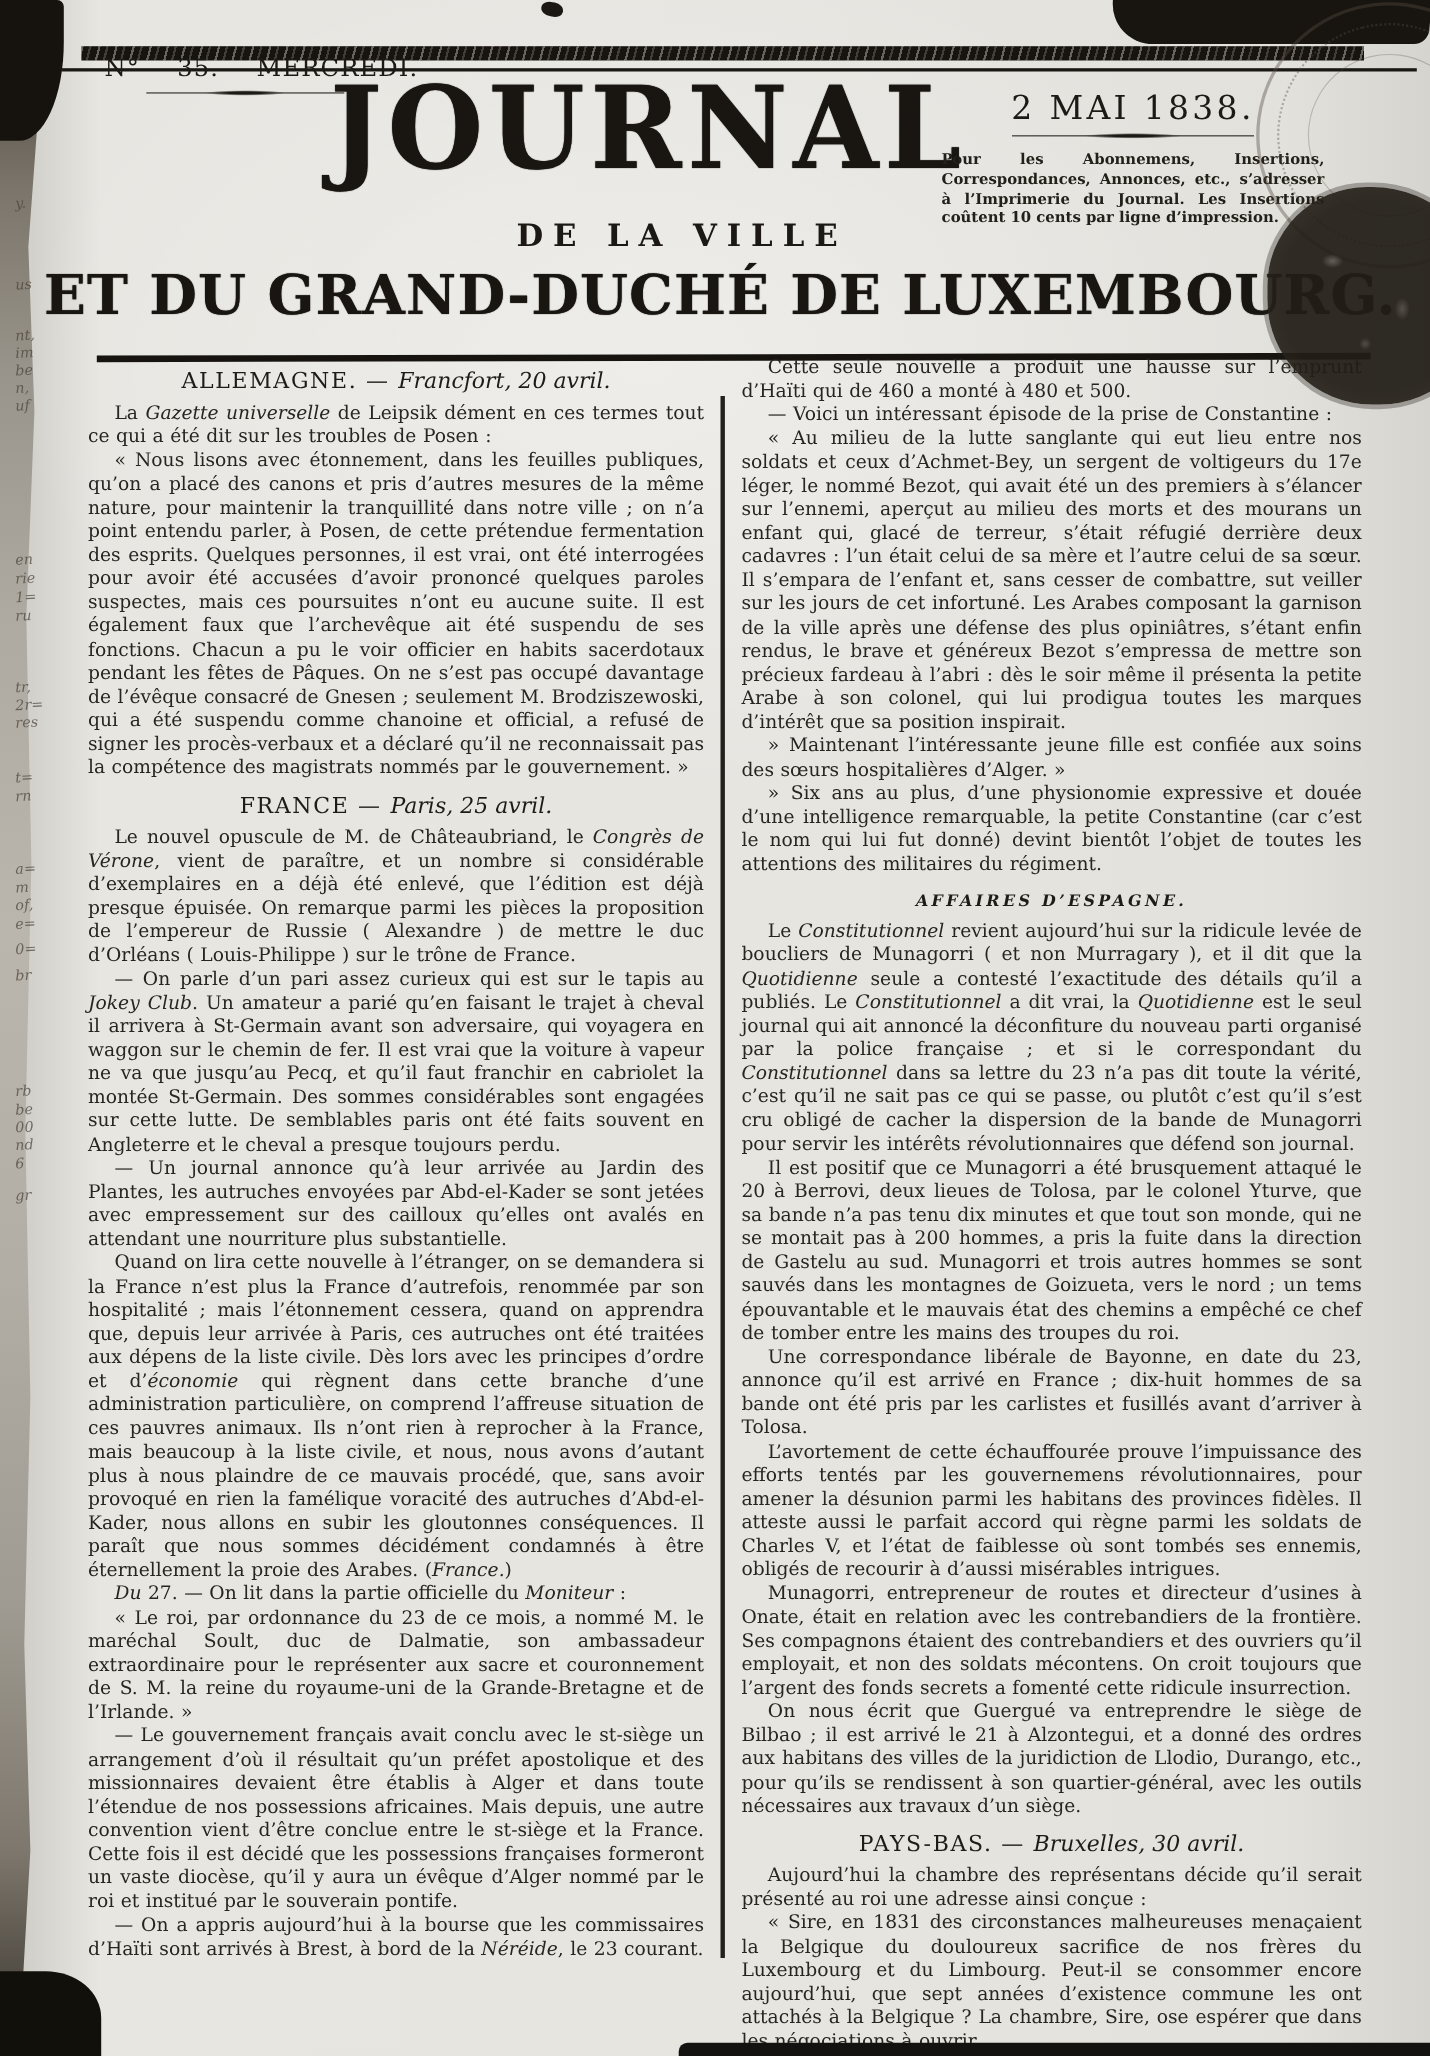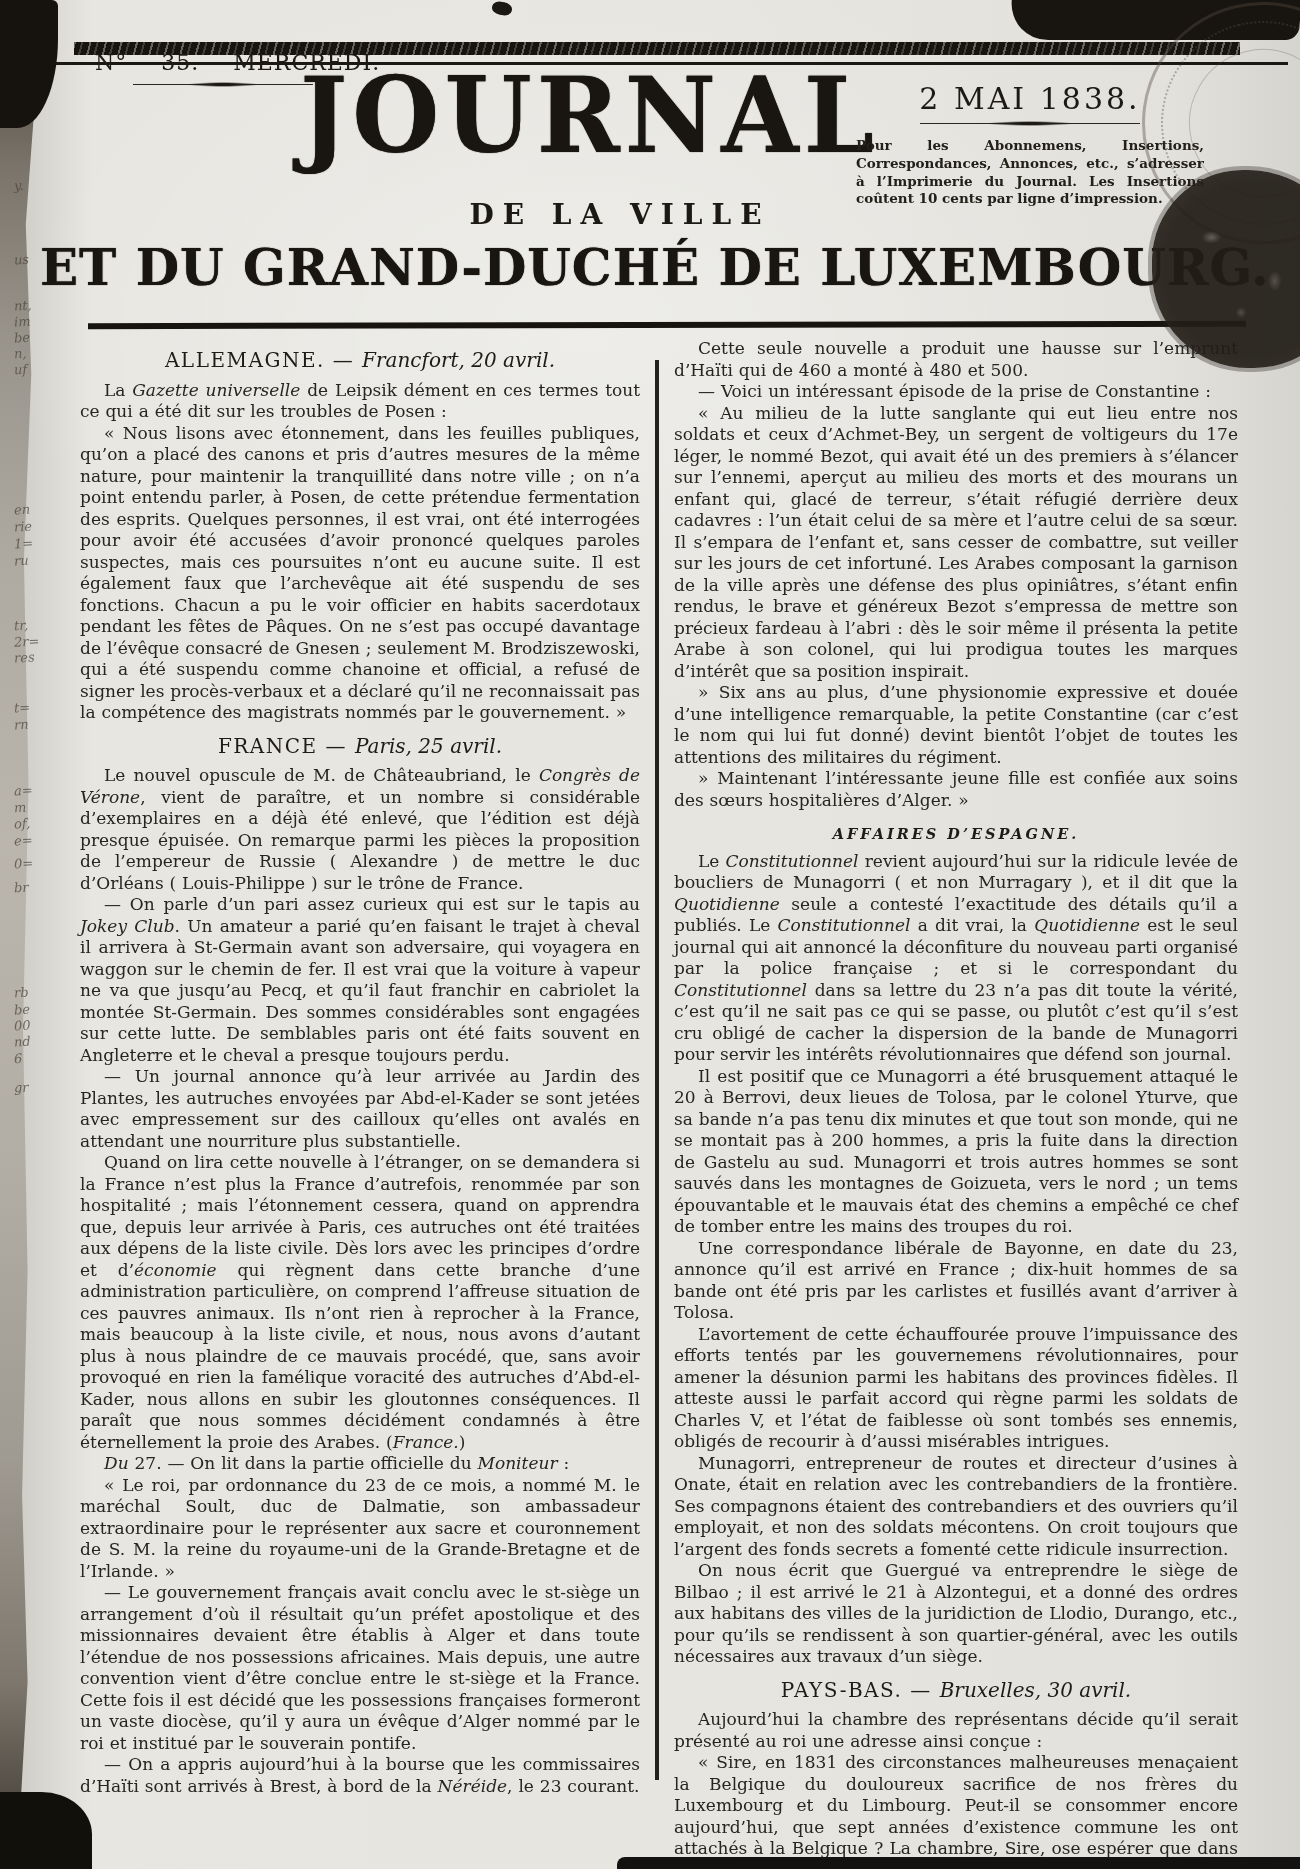--- a/index.html
+++ b/index.html
@@ -51,21 +51,21 @@
   .mh-right{position:absolute;left:856px;top:70px;width:348px;margin-top:11px;}
   .date-line{font-size:30px;letter-spacing:3px;text-align:center;color:#1d1a15;}
   .mh-right .divider{width:220px;margin:4px auto 10px;}
   .contact-note{font-size:13.5px;font-weight:bold;line-height:1.32;text-align:justify;color:#222018;}
   .mh-sub1{position:absolute;left:0;top:198px;width:1240px;text-align:center;
     font-size:28px;font-weight:bold;letter-spacing:9px;color:#1c1914;}
   .mh-sub2{position:absolute;left:40px;top:238px;width:1210px;text-align:center;white-space:nowrap;
     font-size:50px;font-weight:bold;letter-spacing:1px;color:#191611;text-shadow:0 0 1px #191611;}
   .rule-heavy{position:absolute;left:88px;top:322px;width:1158px;height:6px;background:#171410;transform:skewY(-0.12deg);}
   
-  .col{position:absolute;top:338px;font-size:17px;line-height:21.5px;}
+  .col{position:absolute;top:324px;font-size:17px;line-height:21.5px;}
   .col-left{left:80px;width:560px;}
   .col-right{left:674px;width:564px;}
   .vrule{position:absolute;left:655px;top:360px;width:3.5px;height:1420px;background:#23211c;}
   .col p{margin:0;text-align:justify;text-indent:24px;word-spacing:0.5px;}
   .col h3.sec{margin:12px 0 8px;font-weight:normal;text-align:center;font-size:20px;color:#1f1c17;}
   .col h3.sec .caps{letter-spacing:1.5px;}
   .col h4.subsec{margin:12px 0 6px;text-align:center;font-size:14.5px;letter-spacing:3px;color:#1f1c17;font-style:italic;}
 </style>
 </head>
 <body>
@@ -141,22 +141,22 @@
       <p><i>Du</i> 27. — On lit dans la partie officielle du <i>Moniteur</i> :</p>
       <p>« Le roi, par ordonnance du 23 de ce mois, a nommé M. le maréchal Soult, duc de Dalmatie, son ambassadeur extraordinaire pour le représenter aux sacre et couronnement de S. M. la reine du royaume-uni de la Grande-Bretagne et de l’Irlande. »</p>
       <p>— Le gouvernement français avait conclu avec le st-siège un arrangement d’où il résultait qu’un préfet apostolique et des missionnaires devaient être établis à Alger et dans toute l’étendue de nos possessions africaines. Mais depuis, une autre convention vient d’être conclue entre le st-siège et la France. Cette fois il est décidé que les possessions françaises formeront un vaste diocèse, qu’il y aura un évêque d’Alger nommé par le roi et institué par le souverain pontife.</p>
       <p>— On a appris aujourd’hui à la bourse que les commissaires d’Haïti sont arrivés à Brest, à bord de la <i>Néréide</i>, le 23 courant.</p>
     </div>
   <div class="vrule"></div>
   <div class="col col-right">
       <p>Cette seule nouvelle a produit une hausse sur l’emprunt d’Haïti qui de 460 a monté à 480 et 500.</p>
       <p>— Voici un intéressant épisode de la prise de Constantine :</p>
       <p>« Au milieu de la lutte sanglante qui eut lieu entre nos soldats et ceux d’Achmet-Bey, un sergent de voltigeurs du 17e léger, le nommé Bezot, qui avait été un des premiers à s’élancer sur l’ennemi, aperçut au milieu des morts et des mourans un enfant qui, glacé de terreur, s’était réfugié derrière deux cadavres : l’un était celui de sa mère et l’autre celui de sa sœur. Il s’empara de l’enfant et, sans cesser de combattre, sut veiller sur les jours de cet infortuné. Les Arabes composant la garnison de la ville après une défense des plus opiniâtres, s’étant enfin rendus, le brave et généreux Bezot s’empressa de mettre son précieux fardeau à l’abri : dès le soir même il présenta la petite Arabe à son colonel, qui lui prodigua toutes les marques d’intérêt que sa position inspirait.</p>
+      <p>» Maintenant l’intéressante jeune fille est confiée aux soins des sœurs hospitalières d’Alger. »</p>
       <p>» Six ans au plus, d’une physionomie expressive et douée d’une intelligence remarquable, la petite Constantine (car c’est le nom qui lui fut donné) devint bientôt l’objet de toutes les attentions des militaires du régiment.</p>
-      <p>» Maintenant l’intéressante jeune fille est confiée aux soins des sœurs hospitalières d’Alger. »</p>
       <h4 class="subsec">AFFAIRES D’ESPAGNE.</h4>
       <p>Le <i>Constitutionnel</i> revient aujourd’hui sur la ridicule levée de boucliers de Munagorri ( et non Murragary ), et il dit que la <i>Quotidienne</i> seule a contesté l’exactitude des détails qu’il a publiés. Le <i>Constitutionnel</i> a dit vrai, la <i>Quotidienne</i> est le seul journal qui ait annoncé la déconfiture du nouveau parti organisé par la police française ; et si le correspondant du <i>Constitutionnel</i> dans sa lettre du 23 n’a pas dit toute la vérité, c’est qu’il ne sait pas ce qui se passe, ou plutôt c’est qu’il s’est cru obligé de cacher la dispersion de la bande de Munagorri pour servir les intérêts révolutionnaires que défend son journal.</p>
       <p>Il est positif que ce Munagorri a été brusquement attaqué le 20 à Berrovi, deux lieues de Tolosa, par le colonel Yturve, que sa bande n’a pas tenu dix minutes et que tout son monde, qui ne se montait pas à 200 hommes, a pris la fuite dans la direction de Gastelu au sud. Munagorri et trois autres hommes se sont sauvés dans les montagnes de Goizueta, vers le nord ; un tems épouvantable et le mauvais état des chemins a empêché ce chef de tomber entre les mains des troupes du roi.</p>
       <p>Une correspondance libérale de Bayonne, en date du 23, annonce qu’il est arrivé en France ; dix-huit hommes de sa bande ont été pris par les carlistes et fusillés avant d’arriver à Tolosa.</p>
       <p>L’avortement de cette échauffourée prouve l’impuissance des efforts tentés par les gouvernemens révolutionnaires, pour amener la désunion parmi les habitans des provinces fidèles. Il atteste aussi le parfait accord qui règne parmi les soldats de Charles V, et l’état de faiblesse où sont tombés ses ennemis, obligés de recourir à d’aussi misérables intrigues.</p>
       <p>Munagorri, entrepreneur de routes et directeur d’usines à Onate, était en relation avec les contrebandiers de la frontière. Ses compagnons étaient des contrebandiers et des ouvriers qu’il employait, et non des soldats mécontens. On croit toujours que l’argent des fonds secrets a fomenté cette ridicule insurrection.</p>
       <p>On nous écrit que Guergué va entreprendre le siège de Bilbao ; il est arrivé le 21 à Alzontegui, et a donné des ordres aux habitans des villes de la juridiction de Llodio, Durango, etc., pour qu’ils se rendissent à son quartier-général, avec les outils nécessaires aux travaux d’un siège.</p>
       <h3 class="sec"><span class="caps">PAYS-BAS. — </span><i>Bruxelles, 30 avril.</i></h3>
       <p>Aujourd’hui la chambre des représentans décide qu’il serait présenté au roi une adresse ainsi conçue :</p>
       <p>« Sire, en 1831 des circonstances malheureuses menaçaient la Belgique du douloureux sacrifice de nos frères du Luxembourg et du Limbourg. Peut-il se consommer encore aujourd’hui, que sept années d’existence commune les ont attachés à la Belgique ? La chambre, Sire, ose espérer que dans les négociations à ouvrir</p>

